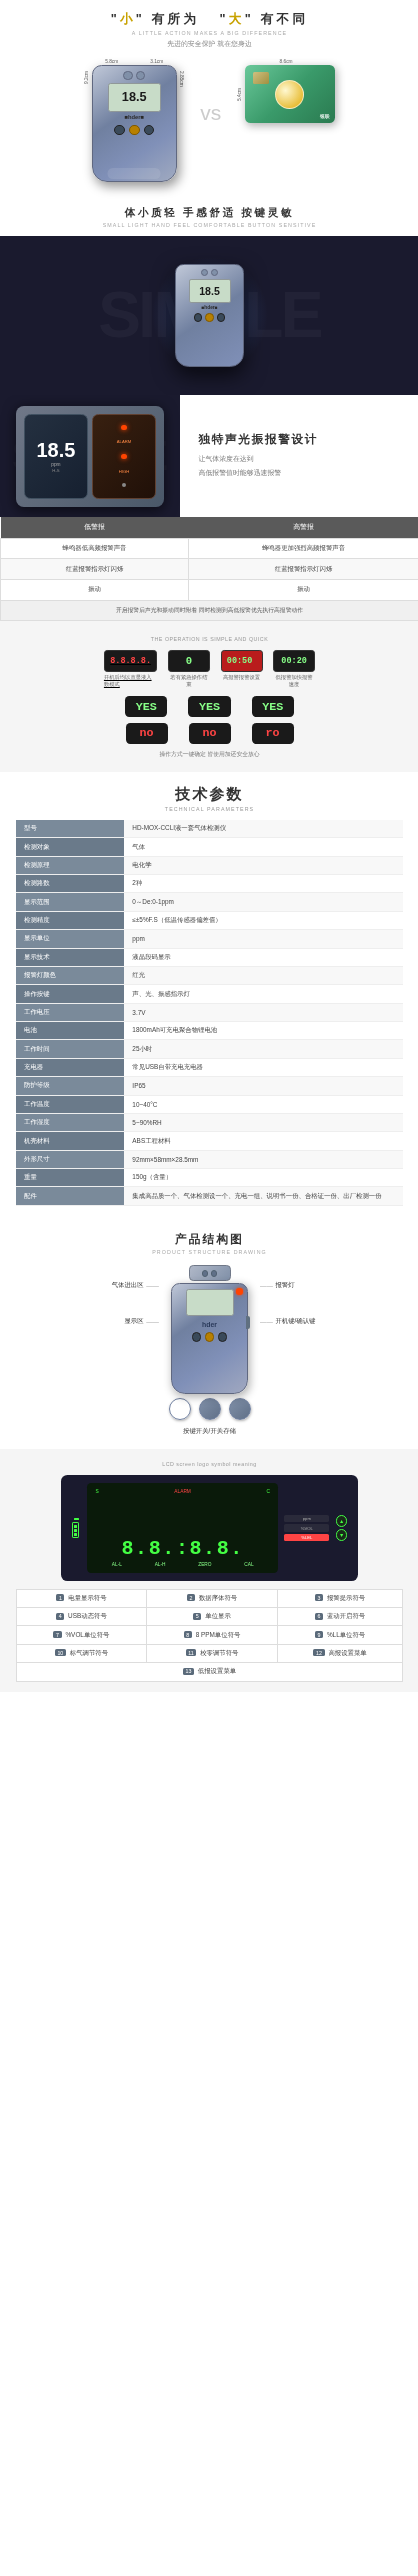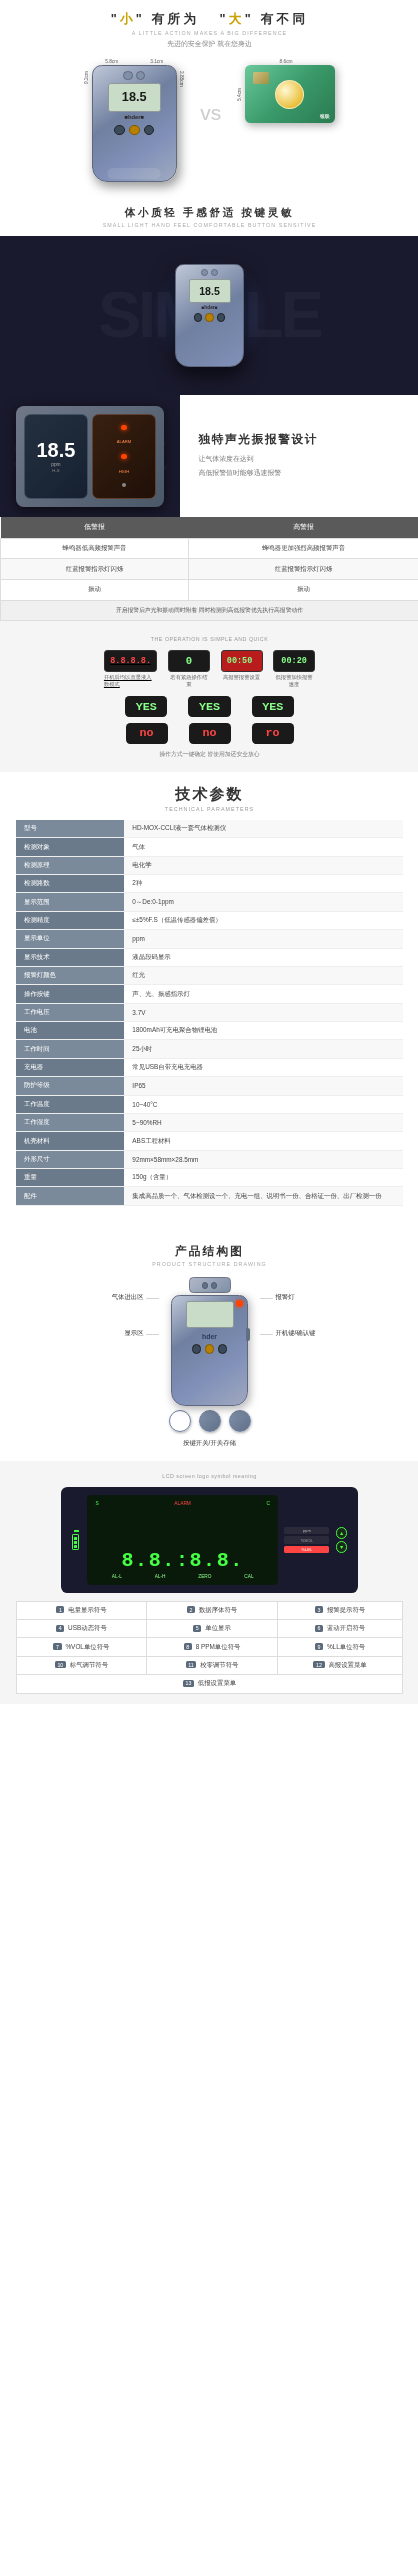--- a/index.html
+++ b/index.html
@@ -466,21 +466,21 @@
     </tr>
     <tr>
       <td>配件</td>
       <td>集成高品质一个、气体检测设一个、充电一组、说明书一份、合格证一份、出厂检测一份</td>
     </tr>
   </tbody>
     </table>
 </div>
 
 <div class="product-struct-section">
-  <div style="font-size:11.7px; font-weight:bold; color:#333; letter-spacing:2.1px;margin-top:12px;">产品结构图</div>
+  <div style="font-size:11.7px; font-weight:bold; color:#333; letter-spacing:2.1px;">产品结构图</div>
   <div style="font-size:5.3px; color:#aaa; letter-spacing:1.1px; margin:1.6px 0 10.6px;">PRODUCT STRUCTURE DRAWING</div>
 
   <div style="display:flex; justify-content:center; align-items:flex-start; gap:8px; position:relative;">
 
     <div style="width:74px; text-align:right; padding-top:16px;">
       <div style="margin-bottom:26.5px; font-size:6.4px; color:#333; display:flex; align-items:center; justify-content:flex-end; gap:2.6px;">
         <span>气体进出区</span>
         <span style="color:#aaa;">——</span>
       </div>
       <div style="margin-bottom:21px; font-size:6.4px; color:#333; display:flex; align-items:center; justify-content:flex-end; gap:2.6px;">

